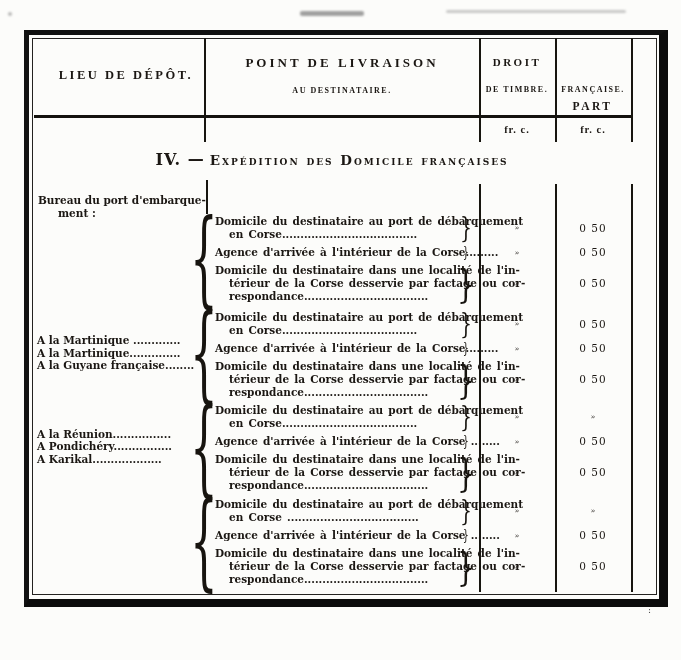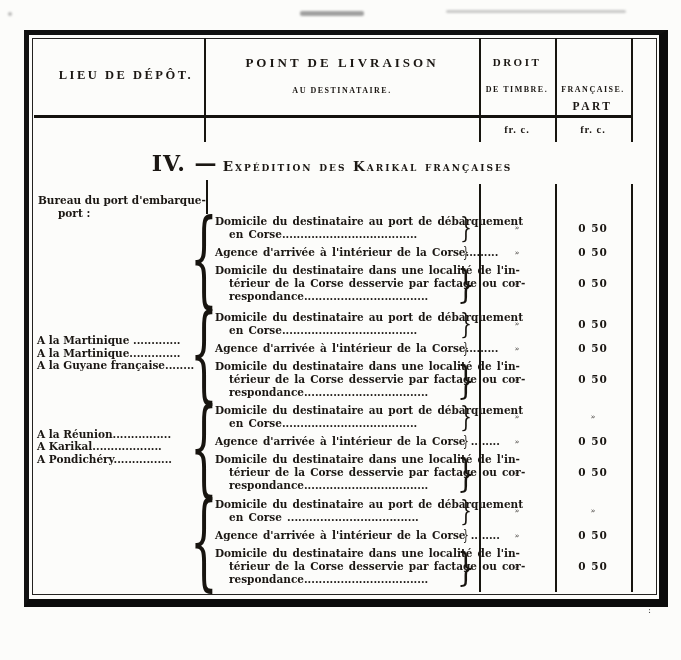--- a/index.html
+++ b/index.html
@@ -23,21 +23,21 @@
   .vline{position:absolute; width:2px; background:#17150f;}
   .hline{position:absolute; height:3px; background:#14120e;}
   
   .hcell{position:absolute; text-align:center; font-weight:bold; white-space:nowrap;font-family:Liberation Serif, serif;}
   .h-main{font-size:12.5px; letter-spacing:2.5px;}
   .h-main2{font-size:13px; letter-spacing:3px;}
   .h-sub{font-size:8px; letter-spacing:1.5px;}
   .h-unit{font-size:10.5px; letter-spacing:1px;}
   
   .title{position:absolute; left:33px; top:150px; width:598px; text-align:center; white-space:nowrap;}
-  .title .t-pre{font-size:22px; font-weight:bold; letter-spacing:1px;}
+  .title .t-pre{font-size:16px; font-weight:bold; letter-spacing:1px;}
   .title .t-main{font-size:13.5px; font-weight:bold; font-variant:small-caps; letter-spacing:2px;}
   
   .lead{position:absolute; left:38px; top:194px; width:168px; font-size:10.5px; font-weight:bold; line-height:13px;}
   .lead .ln2{padding-left:20px;}
   
   .group{position:absolute; left:33px; width:598px;}
   .depot{
     position:absolute; left:4px; top:0; bottom:0; width:162px;
     display:flex; flex-direction:column; justify-content:center;
     font-size:10.5px; font-weight:bold; line-height:12.5px; white-space:nowrap;
@@ -53,21 +53,21 @@
   .otext{width:243px; font-size:10.5px; font-weight:bold; word-spacing:1.5px;}
   .ln{line-height:13px; white-space:nowrap; overflow:visible;}
   .ind{padding-left:14px;}
   .obrace{width:16px; text-align:center; line-height:0; color:#17140f;
           display:flex; align-items:center; justify-content:center; align-self:stretch;
           transform:scaleX(0.7); font-weight:normal;}
   .b1{font-size:14px;} .b2{font-size:27px;} .b3{font-size:40px;}
   .h1{height:14px;} .h2{height:27px;} .h3{height:40px;}
   .cell{width:76px; text-align:center;}
   .droit{margin-left:5px;}
-  .val{font-size:10.5px; font-weight:bold; letter-spacing:1px;}
+  .val{font-size:10.5px; font-weight:normal; letter-spacing:1px;}
   .ditto{font-size:8px; color:#2e2a26;}
   
   .smudge{position:absolute; background:#555; opacity:.55; filter:blur(1px); border-radius:2px;}
   .speck{position:absolute; font-size:9px; color:#444;}
 </style>
 </head>
 <body>
 
 <div class="page">
 
@@ -96,26 +96,26 @@
   <div class="hcell h-sub" style="left:205px;top:86px;width:274px;">AU DESTINATAIRE.</div>
   <div class="hcell h-main" style="left:479px;top:56px;width:76px;font-size:11px;">DROIT</div>
   <div class="hcell h-sub" style="left:479px;top:85px;width:76px;">DE TIMBRE.</div>
   <div class="hcell h-main" style="left:555px;top:56px;width:75px;font-size:11.5px;margin-top:44px;">PART</div>
   <div class="hcell h-sub" style="left:555px;top:85px;width:76px;">FRANÇAISE.</div>
   <div class="hcell h-unit" style="left:479px;top:124px;width:76px;">fr. c.</div>
   <div class="hcell h-unit" style="left:555px;top:124px;width:76px;">fr. c.</div>
 
   <div class="title">
     <span class="t-pre">IV. —</span>
-    <span class="t-main">Expédition des Karikal françaises</span>
+    <span class="t-main">Expédition des Domicile françaises</span>
   </div>
 
   <div class="lead">
     <div class="ln1">Bureau du port d'embarque-</div>
-    <div class="ln2">port :</div>
+    <div class="ln2">ment :</div>
   </div>
 
   <div class="group" style="top:212px;height:92px;">
     <div class="gbrace">{</div>
     <div class="opts">
       <div class="opt h2">
         <div class="otext">
           <div class="ln">Domicile du destinataire au port de débarquement</div>
           <div class="ln ind">en Corse.....................................</div>
         </div>
@@ -178,22 +178,22 @@
         <div class="obrace b3">}</div>
         <div class="cell droit ditto">»</div>
         <div class="cell val">0 50</div>
       </div>
     </div>
   </div>
 
   <div class="group" style="top:401px;height:91px;">
     <div class="depot">
       <div>A la Réunion................</div>
+      <div>A Pondichéry................</div>
       <div>A Karikal...................</div>
-      <div>A Pondichéry................</div>
     </div>
     <div class="gbrace">{</div>
     <div class="opts">
       <div class="opt h2">
         <div class="otext">
           <div class="ln">Domicile du destinataire au port de débarquement</div>
           <div class="ln ind">en Corse.....................................</div>
         </div>
         <div class="obrace b2">}</div>
         <div class="cell droit ditto">»</div>

